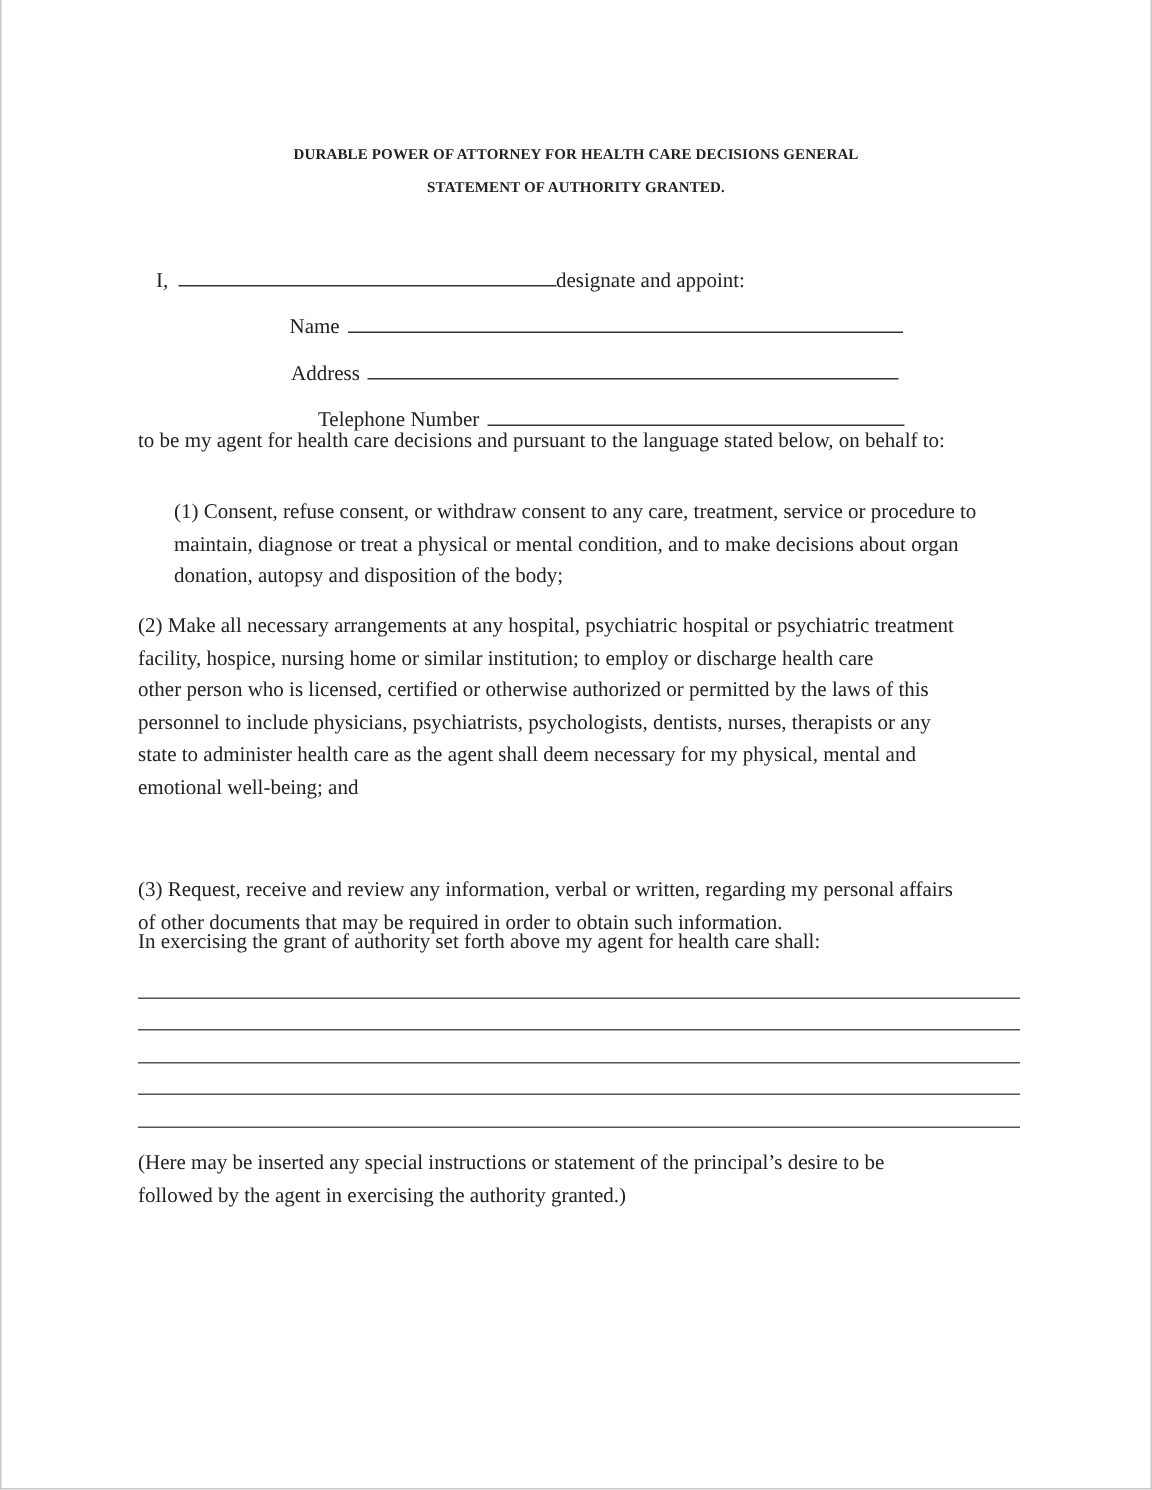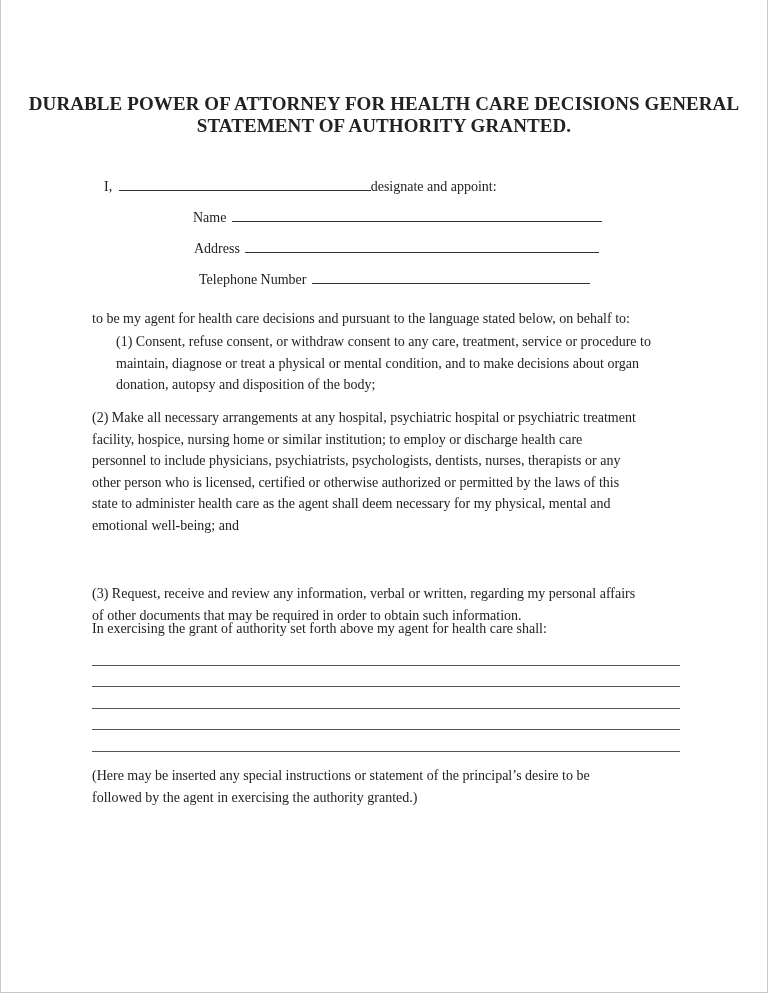--- a/index.html
+++ b/index.html
@@ -12,21 +12,21 @@
       border-right: 1px solid #c8c8c8;
       border-bottom: 1px solid #c8c8c8;
       background: #ffffff;
       font-family: "Liberation Serif", "DejaVu Serif", serif;
       color: #222222;
     }
     .title {
       position: absolute; left: 0; right: 0; top: 93px;
       text-align: center;
       font-weight: bold;
-      font-size: 19px;
+      font-size: 10px;
       line-height: 22px;
       letter-spacing: 0.1px;
     }
     .abs { position: absolute; white-space: nowrap; font-size: 14px; margin-left: 12px; }
     .blank { display: inline-block; border-bottom: 1px solid #333; vertical-align: baseline; height: 12px; }
     .para {
       position: absolute; left: 91px; width: 600px;
       font-size: 14px; line-height: 21.5px;
     }
     .para span { display: block; white-space: nowrap; }
@@ -50,40 +50,40 @@
   <div class="abs" style="left:180px; top:209px;">
     <span>Name</span>
     <span class="blank" style="width:370px; margin-left:2px;"></span>
   </div>
 
   <div class="abs" style="left:181px; top:240px;">
     <span>Address</span>
     <span class="blank" style="width:354px; margin-left:2px;"></span>
   </div>
 
-  <div class="abs" style="left:186px; top:271px;text-align:center;">
+  <div class="abs" style="left:199px; top:271px;text-align:center;">
     <span>Telephone Number</span>
     <span class="blank" style="width:278px; margin-left:2px;"></span>
   </div>
 
-  <div class="para" style="top:308px;font-family:Liberation Serif, serif;">
+  <div class="para" style="top:284px;font-family:Liberation Serif, serif;">
     <span>to be my agent for health care decisions and pursuant to the language stated below, on behalf to:</span>
   </div>
 
   <div class="para" style="top:331px;margin-left:24px;">
     <span>(1) Consent, refuse consent, or withdraw consent to any care, treatment, service or procedure to</span>
     <span>maintain, diagnose or treat a physical or mental condition, and to make decisions about organ</span>
     <span>donation, autopsy and disposition of the body;</span>
   </div>
 
   <div class="para" style="top:407px;">
     <span>(2) Make all necessary arrangements at any hospital, psychiatric hospital or psychiatric treatment</span>
     <span>facility, hospice, nursing home or similar institution; to employ or discharge health care</span>
+    <span>other person who is licensed, certified or otherwise authorized or permitted by the laws of this</span>
     <span>personnel to include physicians, psychiatrists, psychologists, dentists, nurses, therapists or any</span>
-    <span>other person who is licensed, certified or otherwise authorized or permitted by the laws of this</span>
     <span>state to administer health care as the agent shall deem necessary for my physical, mental and</span>
     <span>emotional well-being; and</span>
   </div>
 
   <div class="para" style="top:543px;margin-top:40px;">
     <span>(3) Request, receive and review any information, verbal or written, regarding my personal affairs</span>
     <span>of other documents that may be required in order to obtain such information.</span>
   </div>
 
   <div class="para" style="top:618px;">

